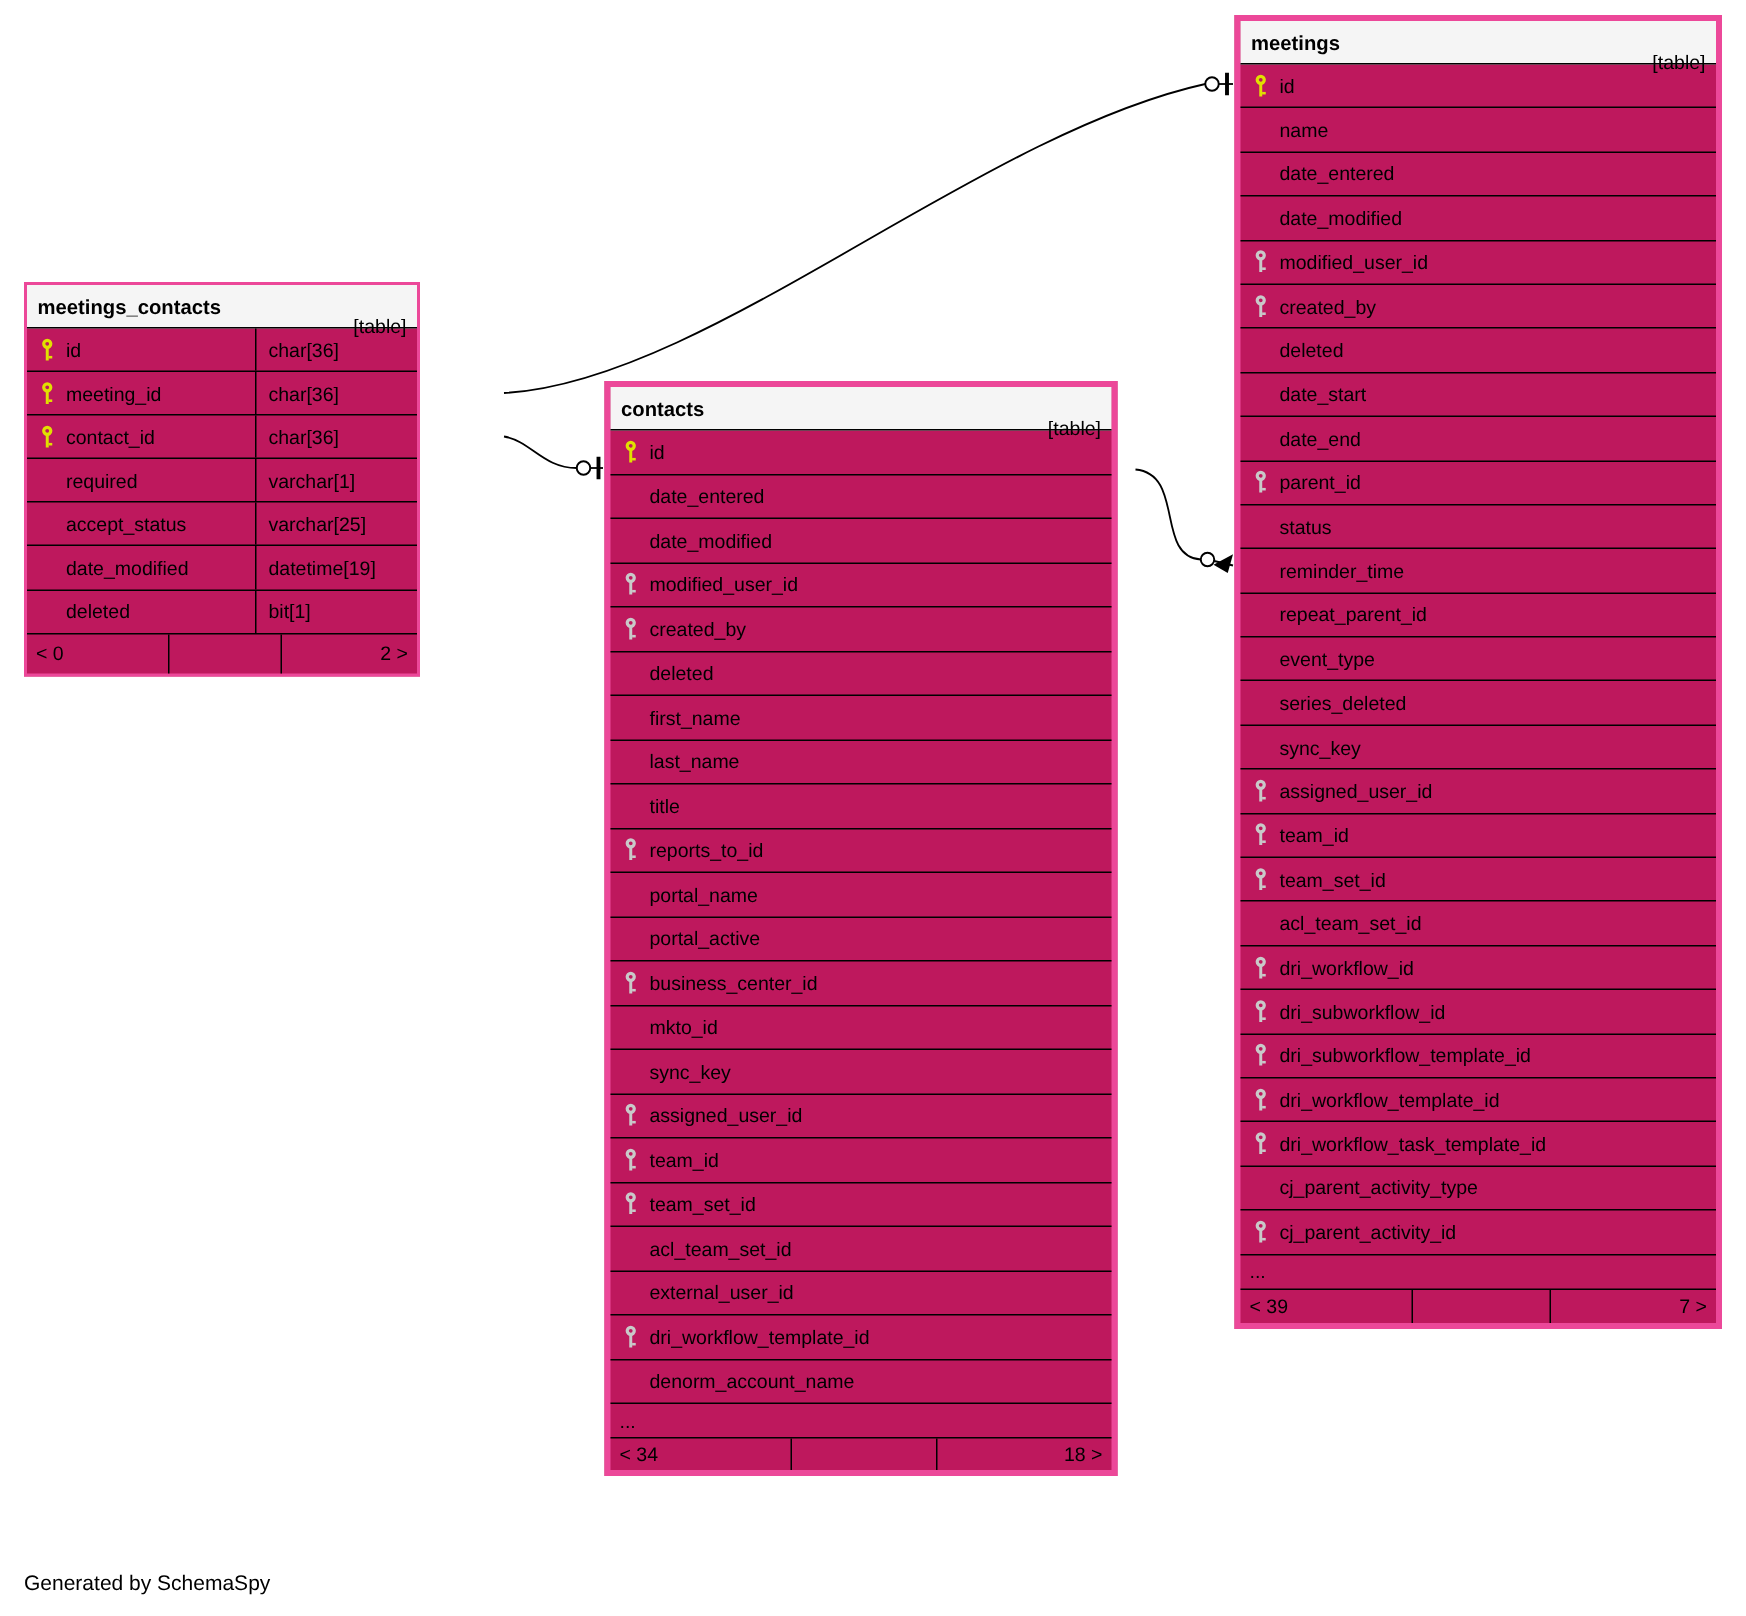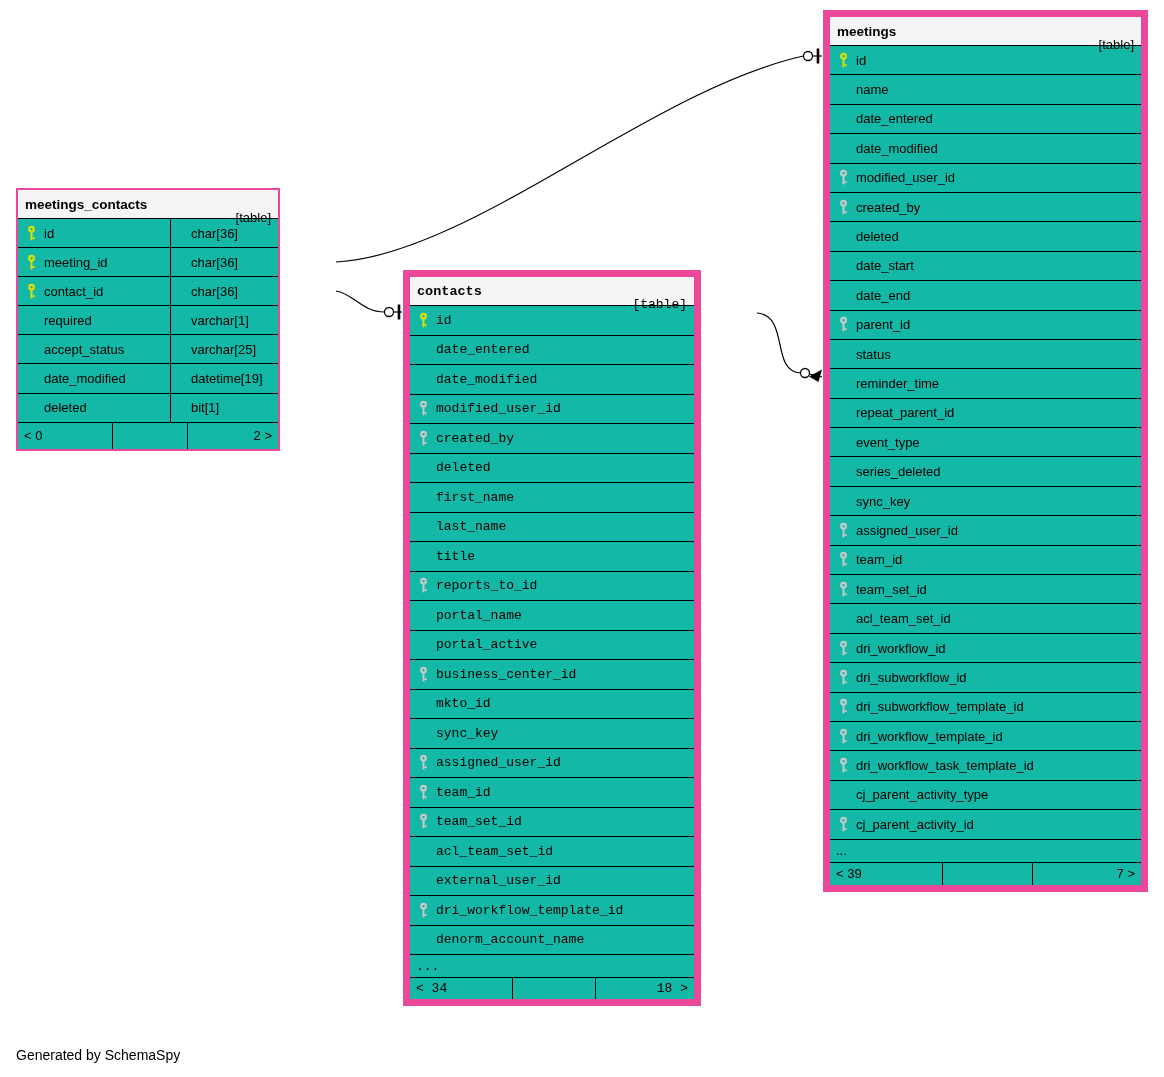--- a/index.html
+++ b/index.html
@@ -1,30 +1,30 @@
 <!DOCTYPE html>
 <html><head>
 <meta charset="utf-8">
 <style>
   html,body{margin:0;padding:0;background:#ffffff;}
   body{width:1164px;height:1077px;position:relative;overflow:hidden;
        font-family:"Liberation Sans","DejaVu Sans",sans-serif;color:#000;}
   #diagram{position:absolute;inset:0;}
   #edges{position:absolute;left:0;top:0;z-index:0;}
-  .tbl{position:absolute;background:#14b8a6;border:7px solid #ec4899;box-sizing:border-box;z-index:1;font-size:13px;}
+  .tbl{position:absolute;background:#be185d;border:4px solid #ec4899;box-sizing:border-box;z-index:1;font-size:13px;}
   .tbl.strong{border-width:2px;}
   .tbl-header{height:29px;display:flex;align-items:center;justify-content:space-between;
               background:#f5f5f5;border-bottom:1px solid #000;box-sizing:border-box;padding:0 7px;}
   .tbl-name{font-weight:bold;font-size:13.5px;}
   .tbl-tag{font-size:13px;margin-top:27px;}
   .col-row{height:var(--rh);display:flex;align-items:center;border-bottom:1px solid #000;box-sizing:border-box;}
   .keycell{width:26px;display:flex;align-items:center;justify-content:center;flex:none;}
   .colname{flex:1;white-space:nowrap;overflow:hidden;}
   .coltype{width:108px;flex:none;align-self:stretch;display:flex;align-items:center;
-           border-left:1px solid #000;box-sizing:border-box;padding-left:20px;white-space:nowrap;}
+           border-left:1px solid #000;box-sizing:border-box;padding-left:8px;white-space:nowrap;}
   .row-ellipsis{height:23px;display:flex;align-items:center;padding-left:6px;
                 border-bottom:1px solid #000;box-sizing:border-box;}
   .tbl-footer{display:flex;align-items:stretch;box-sizing:border-box;}
   .tbl-footer .fcell{display:flex;align-items:center;box-sizing:border-box;padding:0 6px;}
   .tbl-footer .f-left{width:36%;}
   .tbl-footer .f-mid{width:29%;border-left:1px solid #000;}
   .tbl-footer .f-right{width:35%;border-left:1px solid #000;justify-content:flex-end;}
   .keyicon{display:inline-flex;line-height:0;}
   .keyicon svg{display:block;}
   .keyicon.pk circle{stroke:#e0e000;}
@@ -128,21 +128,21 @@
         <span class="keycell"></span>
         <span class="colname">deleted</span>
         <span class="coltype">bit[1]</span>
       </div>
       <div class="tbl-footer" style="height: 26px;">
         <span class="fcell f-left">&lt; 0</span>
         <span class="fcell f-mid"></span>
         <span class="fcell f-right">2 &gt;</span>
       </div>
     </div>
-    <div class="tbl" style="left: 403px; top: 270px; width: 298px; font-family: Liberation Mono, monospace; --rh: 29.5px;">
+    <div class="tbl" style="left: 403px; top: 254px; width: 342px; --rh: 29.5px;">
       <div class="tbl-header">
         <span class="tbl-name">contacts</span>
         <span class="tbl-tag">[table]</span>
       </div>
       <div class="col-row">
         <span class="keycell">
           <span class="keyicon pk">
             <svg viewBox="0 0 10 18" width="9" height="17">
               <circle cx="5" cy="4.2" r="2.6" fill="none" stroke-width="2.4"></circle>
               <rect x="3.9" y="6.6" width="2.2" height="10"></rect>

